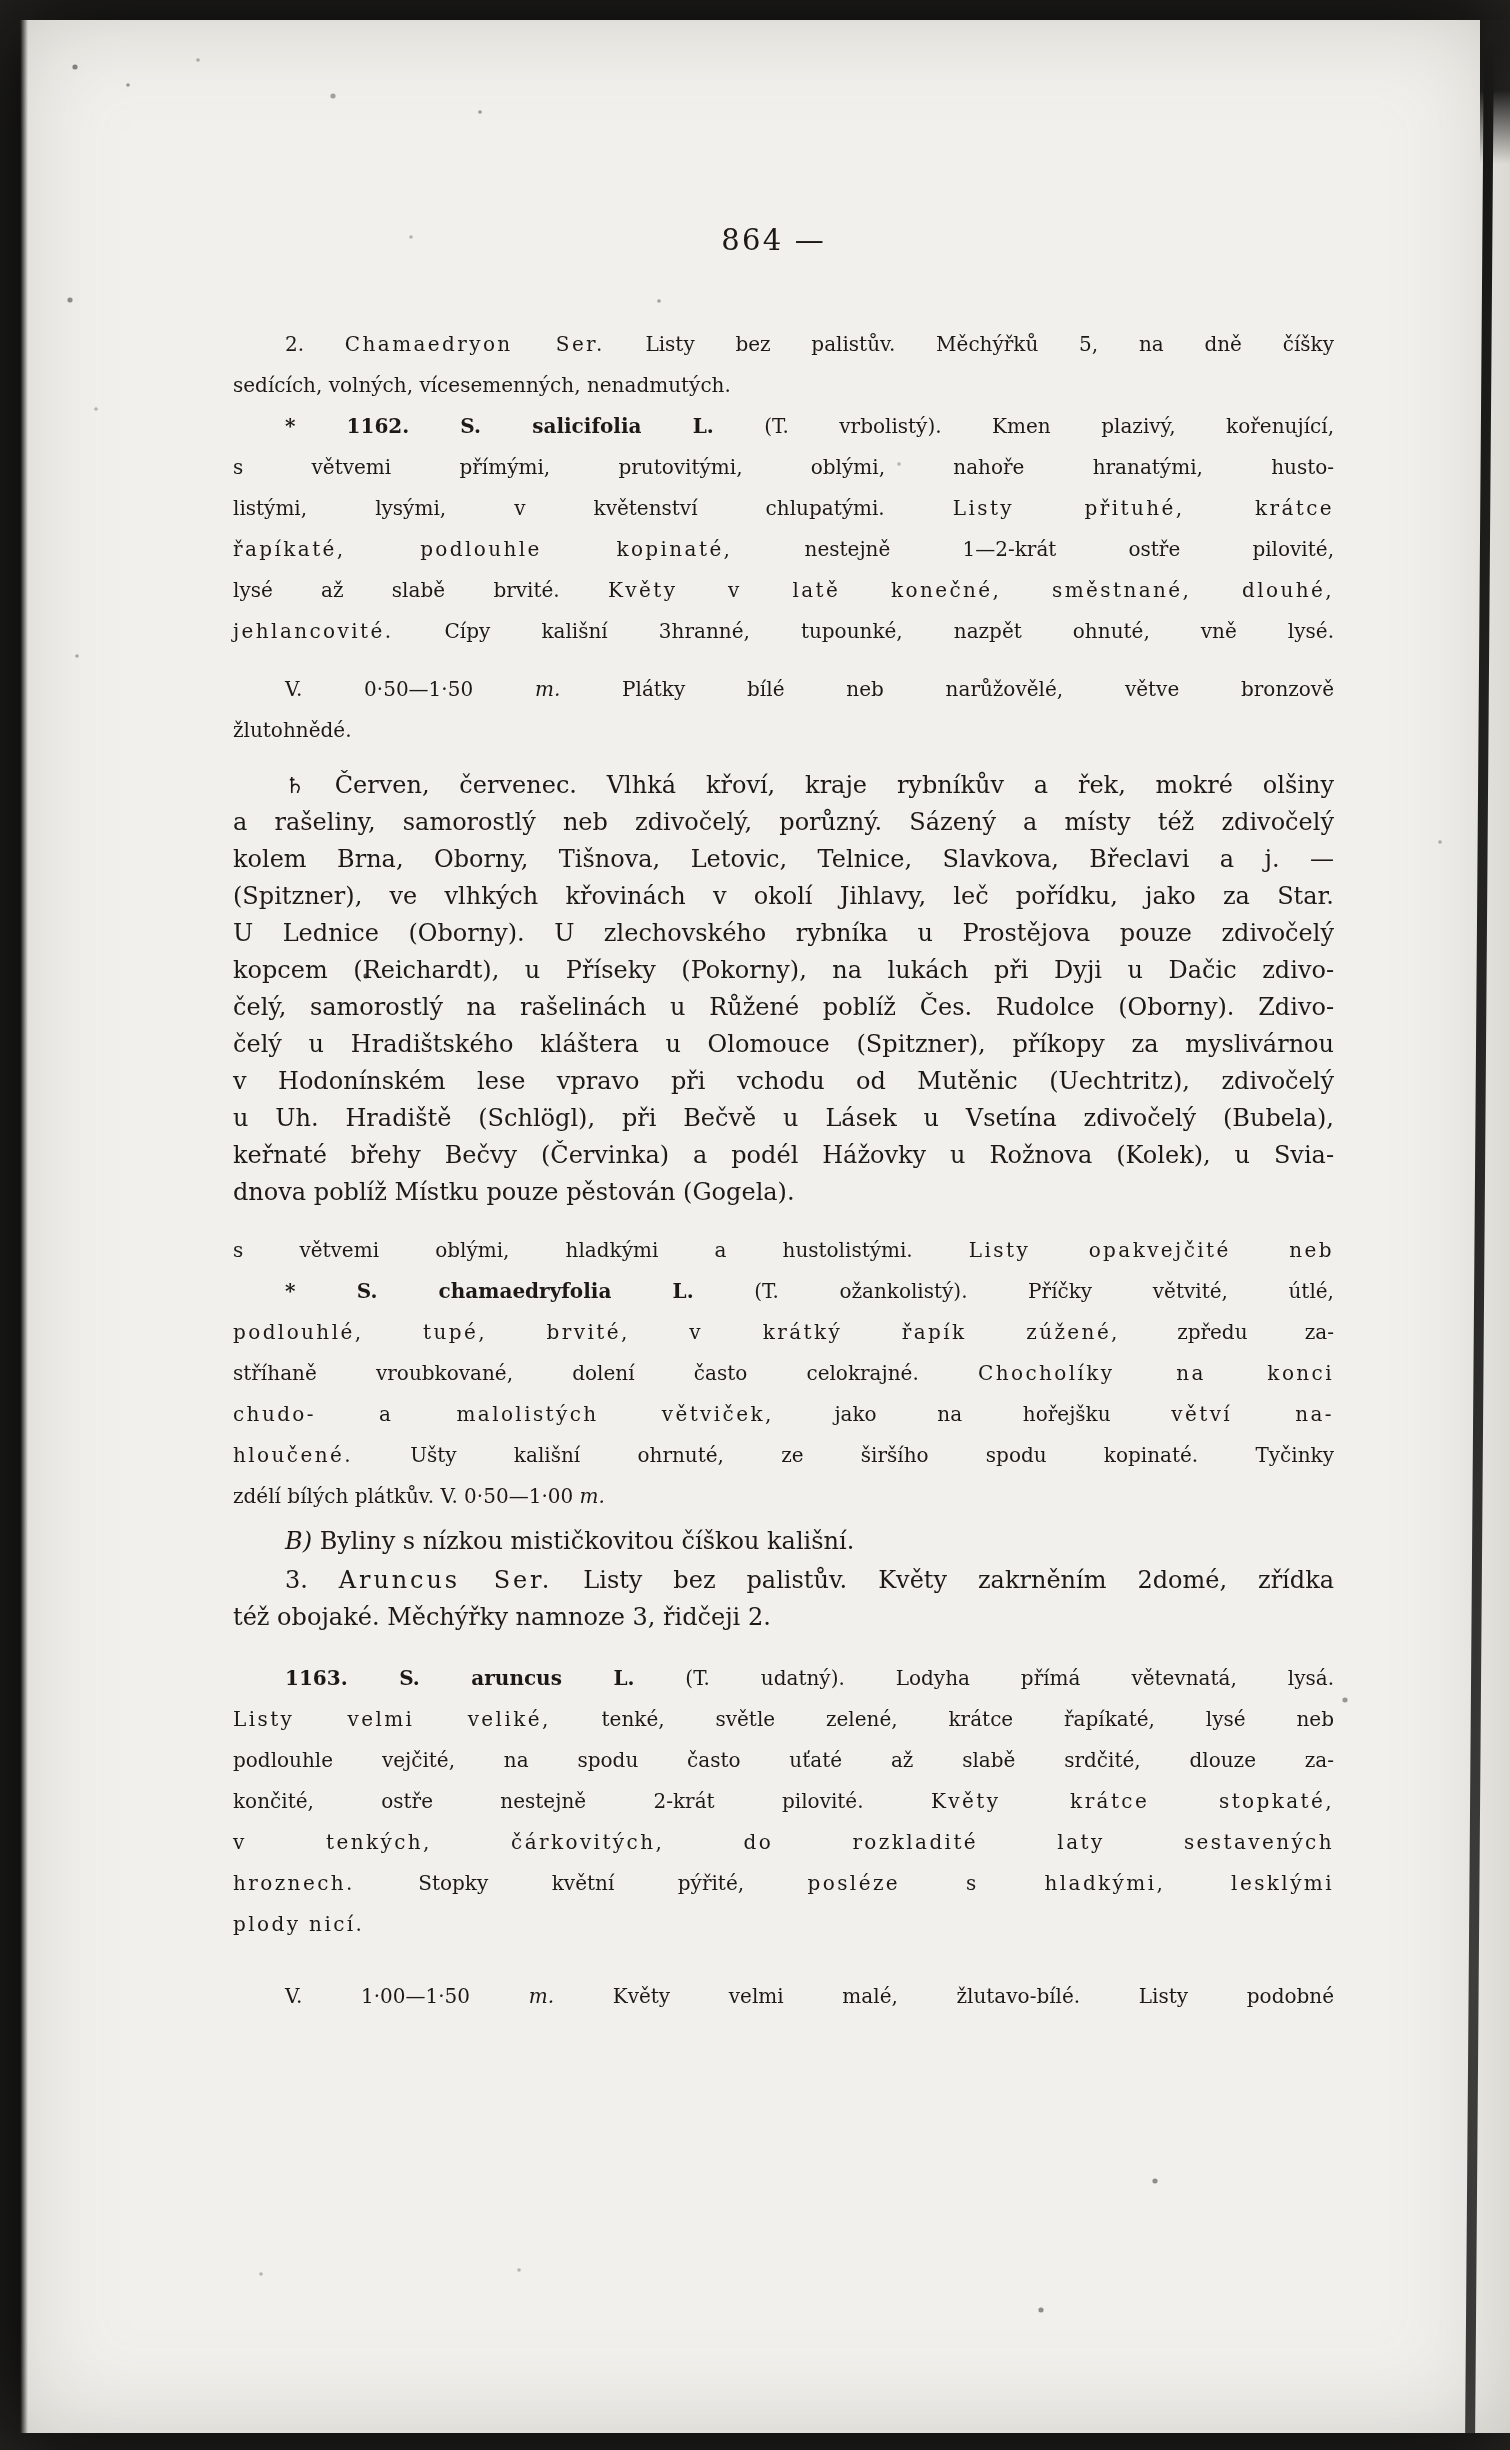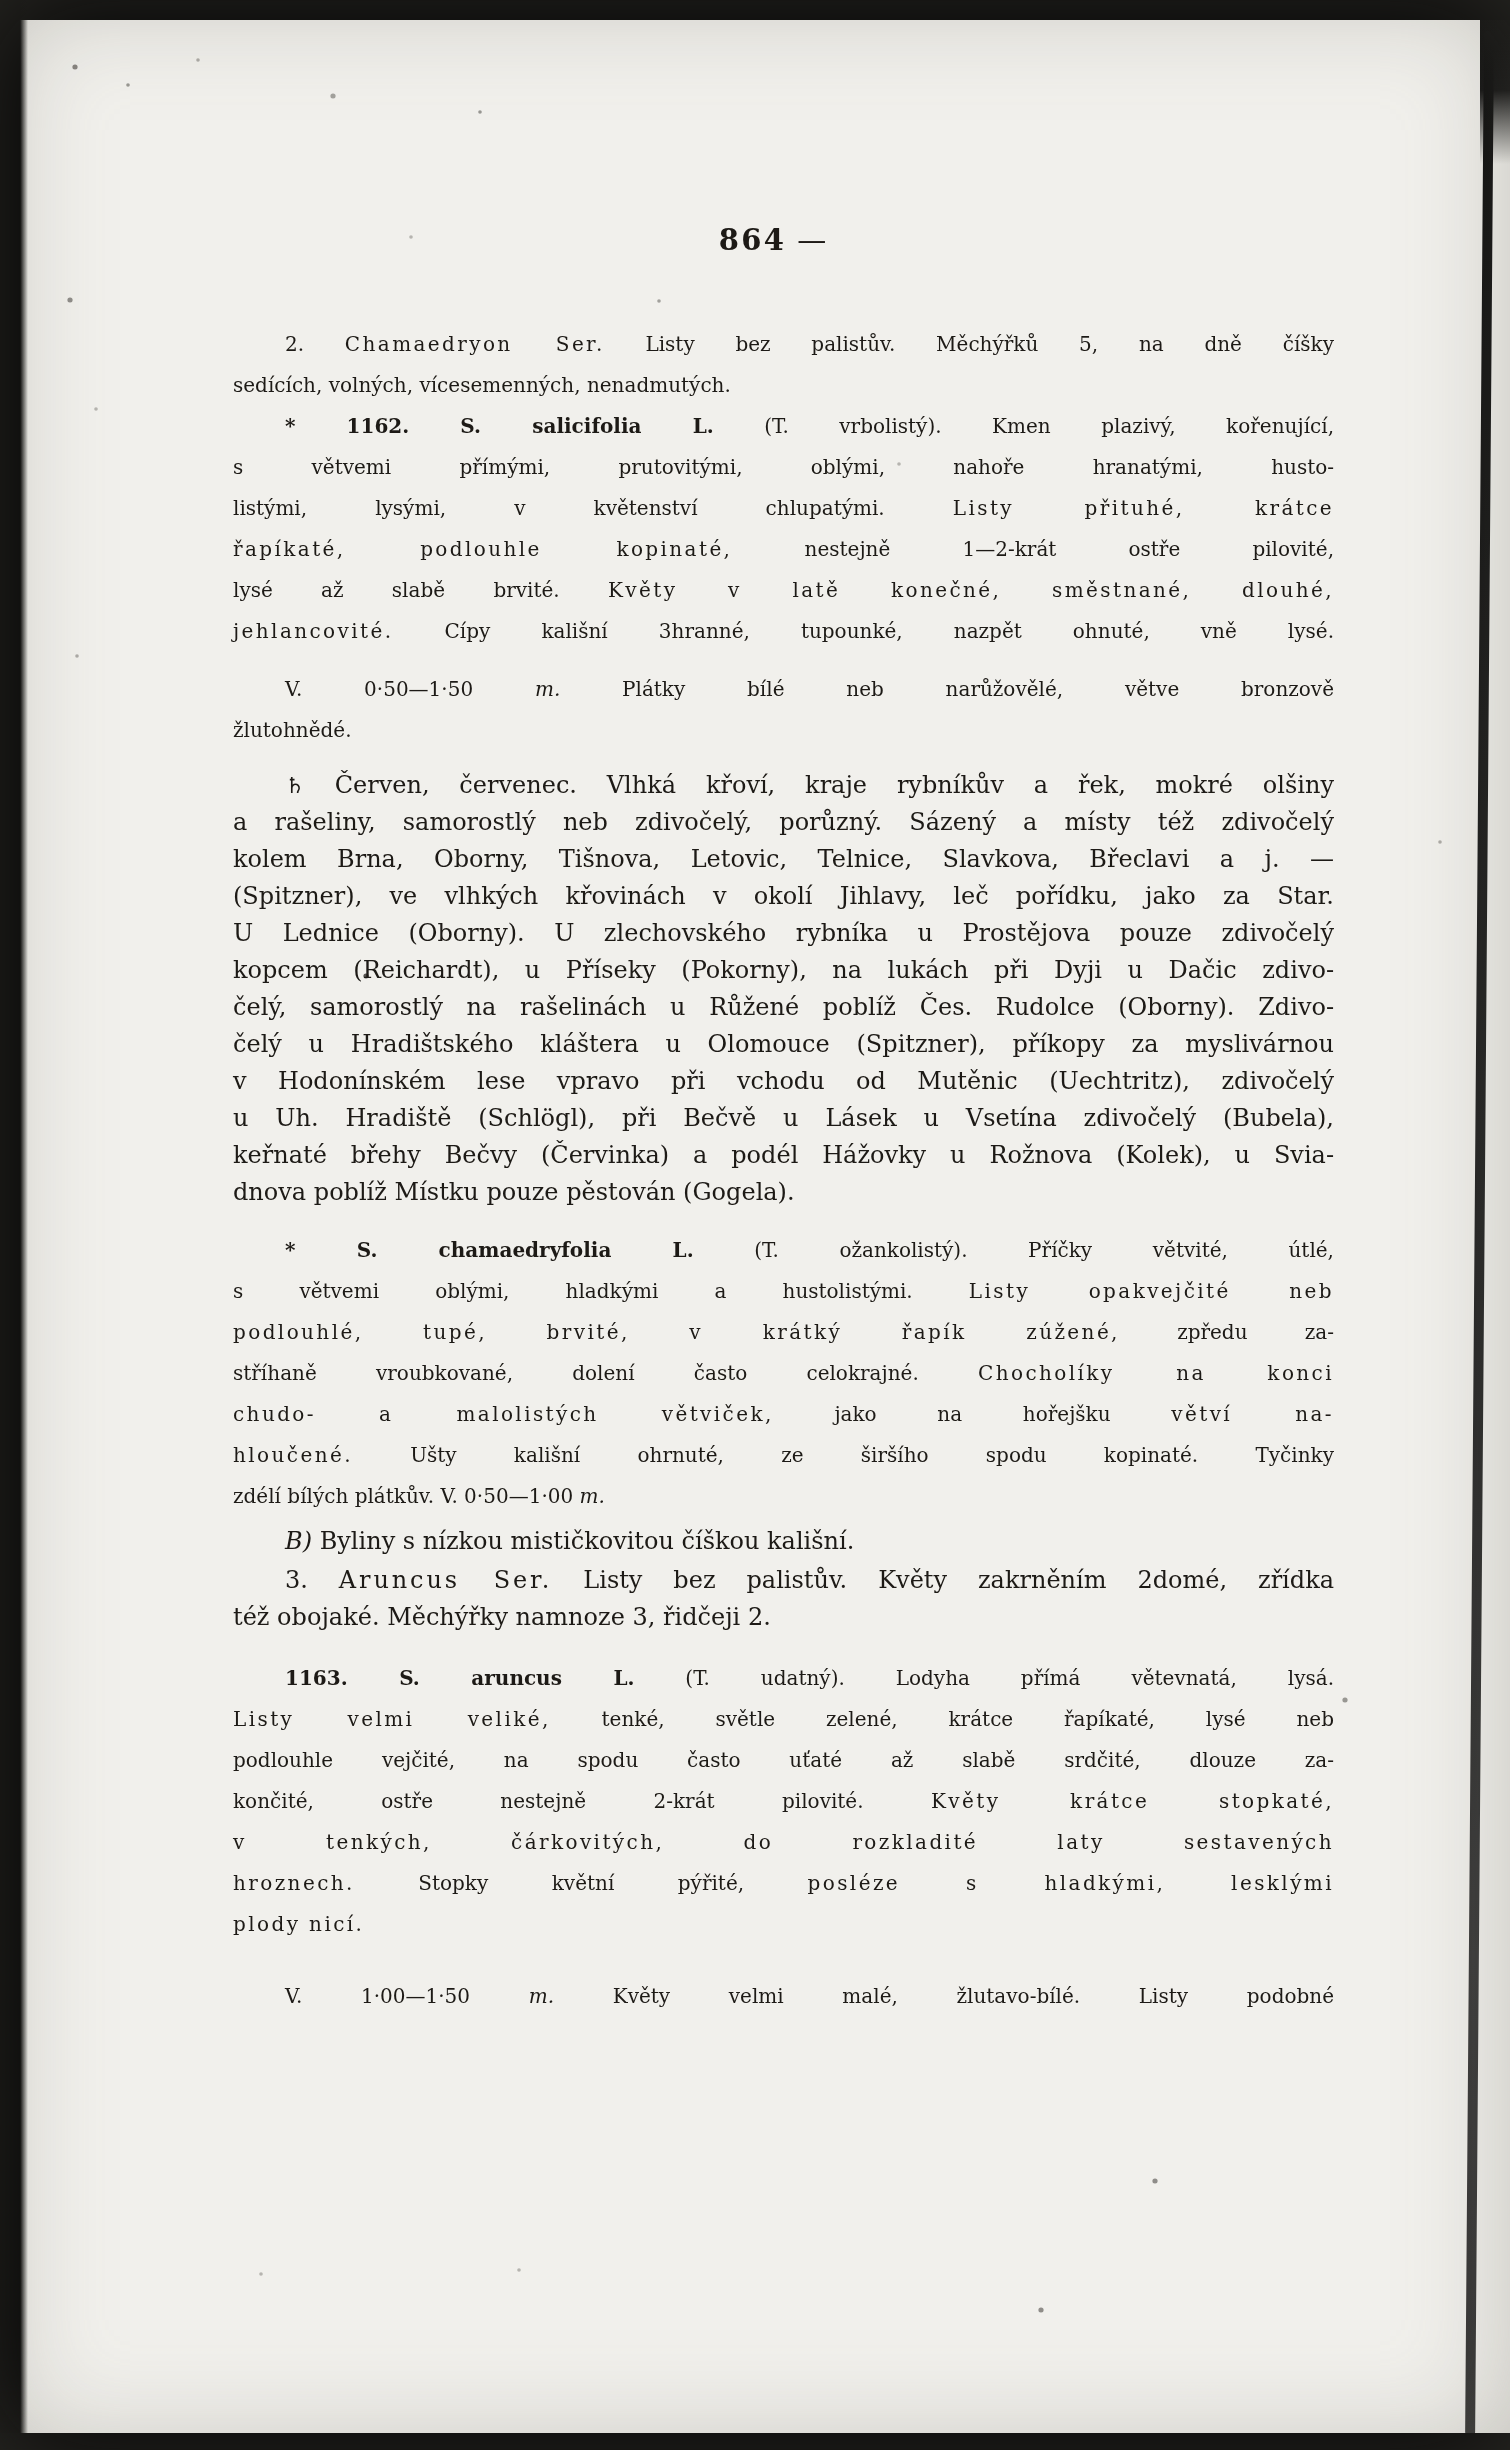--- a/index.html
+++ b/index.html
@@ -83,21 +83,21 @@
     position: absolute;
     left: 233px; top: 225px;
     width: 1101px;
   }
   .page-number-row {
     text-align: center;
     font-size: 29px;
     line-height: 31px;
     transform: translateX(-11px);
   }
-  .pn { font-weight: bold; letter-spacing: 2.3px; }
+  .pn { font-weight: normal; letter-spacing: 2.3px; }
   .pn-dash { font-weight: normal; margin-left: 11px; }
 
   .para { margin: 0; }
   .body-para  { font-size: 20px; line-height: 41px; }
   .small-para { font-size: 24px; line-height: 37px; }
 
   .line { text-align: left; }
   .line.just { text-align: justify; text-align-last: justify; }
   .line.ind { text-indent: 52px; }
 
@@ -153,22 +153,22 @@
           <div class="line just" data-name="text-line"><span class="seg-n" data-name="text-segment">U Lednice (Oborny). U zlechovského rybníka u Prostějova pouze zdivočelý</span></div>
           <div class="line just" data-name="text-line"><span class="seg-n" data-name="text-segment">kopcem (Reichardt), u Příseky (Pokorny), na lukách při Dyji u Dačic zdivo-</span></div>
           <div class="line just" data-name="text-line"><span class="seg-n" data-name="text-segment">čelý, samorostlý na rašelinách u Růžené poblíž Čes. Rudolce (Oborny). Zdivo-</span></div>
           <div class="line just" data-name="text-line"><span class="seg-n" data-name="text-segment">čelý u Hradištského kláštera u Olomouce (Spitzner), příkopy za myslivárnou</span></div>
           <div class="line just" data-name="text-line"><span class="seg-n" data-name="text-segment">v Hodonínském lese vpravo při vchodu od Mutěnic (Uechtritz), zdivočelý</span></div>
           <div class="line just" data-name="text-line"><span class="seg-n" data-name="text-segment">u Uh. Hradiště (Schlögl), při Bečvě u Lásek u Vsetína zdivočelý (Bubela),</span></div>
           <div class="line just" data-name="text-line"><span class="seg-n" data-name="text-segment">keřnaté břehy Bečvy (Červinka) a podél Hážovky u Rožnova (Kolek), u Svia-</span></div>
           <div class="line" data-name="text-line"><span class="seg-n" data-name="text-segment">dnova poblíž Místku pouze pěstován (Gogela).</span></div>
         </div>
         <div class="para body-para" data-name="para-species-chamaedryfolia">
+          <div class="line just" data-name="text-line"><span class="seg-n" data-name="text-segment">s větvemi oblými, hladkými a hustolistými. </span><span class="seg-s" data-name="text-segment">Listy opakvejčité neb</span></div>
           <div class="line ind just" data-name="text-line"><span class="seg-b" data-name="text-segment">* S. chamaedryfolia L.</span><span class="seg-n" data-name="text-segment"> (T. ožankolistý). Příčky větvité, útlé,</span></div>
-          <div class="line just" data-name="text-line"><span class="seg-n" data-name="text-segment">s větvemi oblými, hladkými a hustolistými. </span><span class="seg-s" data-name="text-segment">Listy opakvejčité neb</span></div>
           <div class="line just" data-name="text-line"><span class="seg-s" data-name="text-segment">podlouhlé, tupé, brvité, v krátký řapík zúžené,</span><span class="seg-n" data-name="text-segment"> zpředu za-</span></div>
           <div class="line just" data-name="text-line"><span class="seg-n" data-name="text-segment">stříhaně vroubkované, dolení často celokrajné. </span><span class="seg-s" data-name="text-segment">Chocholíky na konci</span></div>
           <div class="line just" data-name="text-line"><span class="seg-s" data-name="text-segment">chudo- a malolistých větviček,</span><span class="seg-n" data-name="text-segment"> jako na hořejšku </span><span class="seg-s" data-name="text-segment">větví na-</span></div>
           <div class="line just" data-name="text-line"><span class="seg-s" data-name="text-segment">hloučené.</span><span class="seg-n" data-name="text-segment"> Ušty kališní ohrnuté, ze širšího spodu kopinaté. Tyčinky</span></div>
           <div class="line" data-name="text-line"><span class="seg-n" data-name="text-segment">zdélí bílých plátkův. V. 0·50—1·00 </span><span class="seg-i" data-name="text-segment">m.</span></div>
         </div>
         <div class="para small-para" data-name="para-section-b">
           <div class="line ind" data-name="text-line"><span class="seg-i" data-name="text-segment">B)</span><span class="seg-n" data-name="text-segment"> Byliny s nízkou mističkovitou číškou kališní.</span></div>
         </div>
         <div class="para small-para" data-name="para-genus-aruncus">

